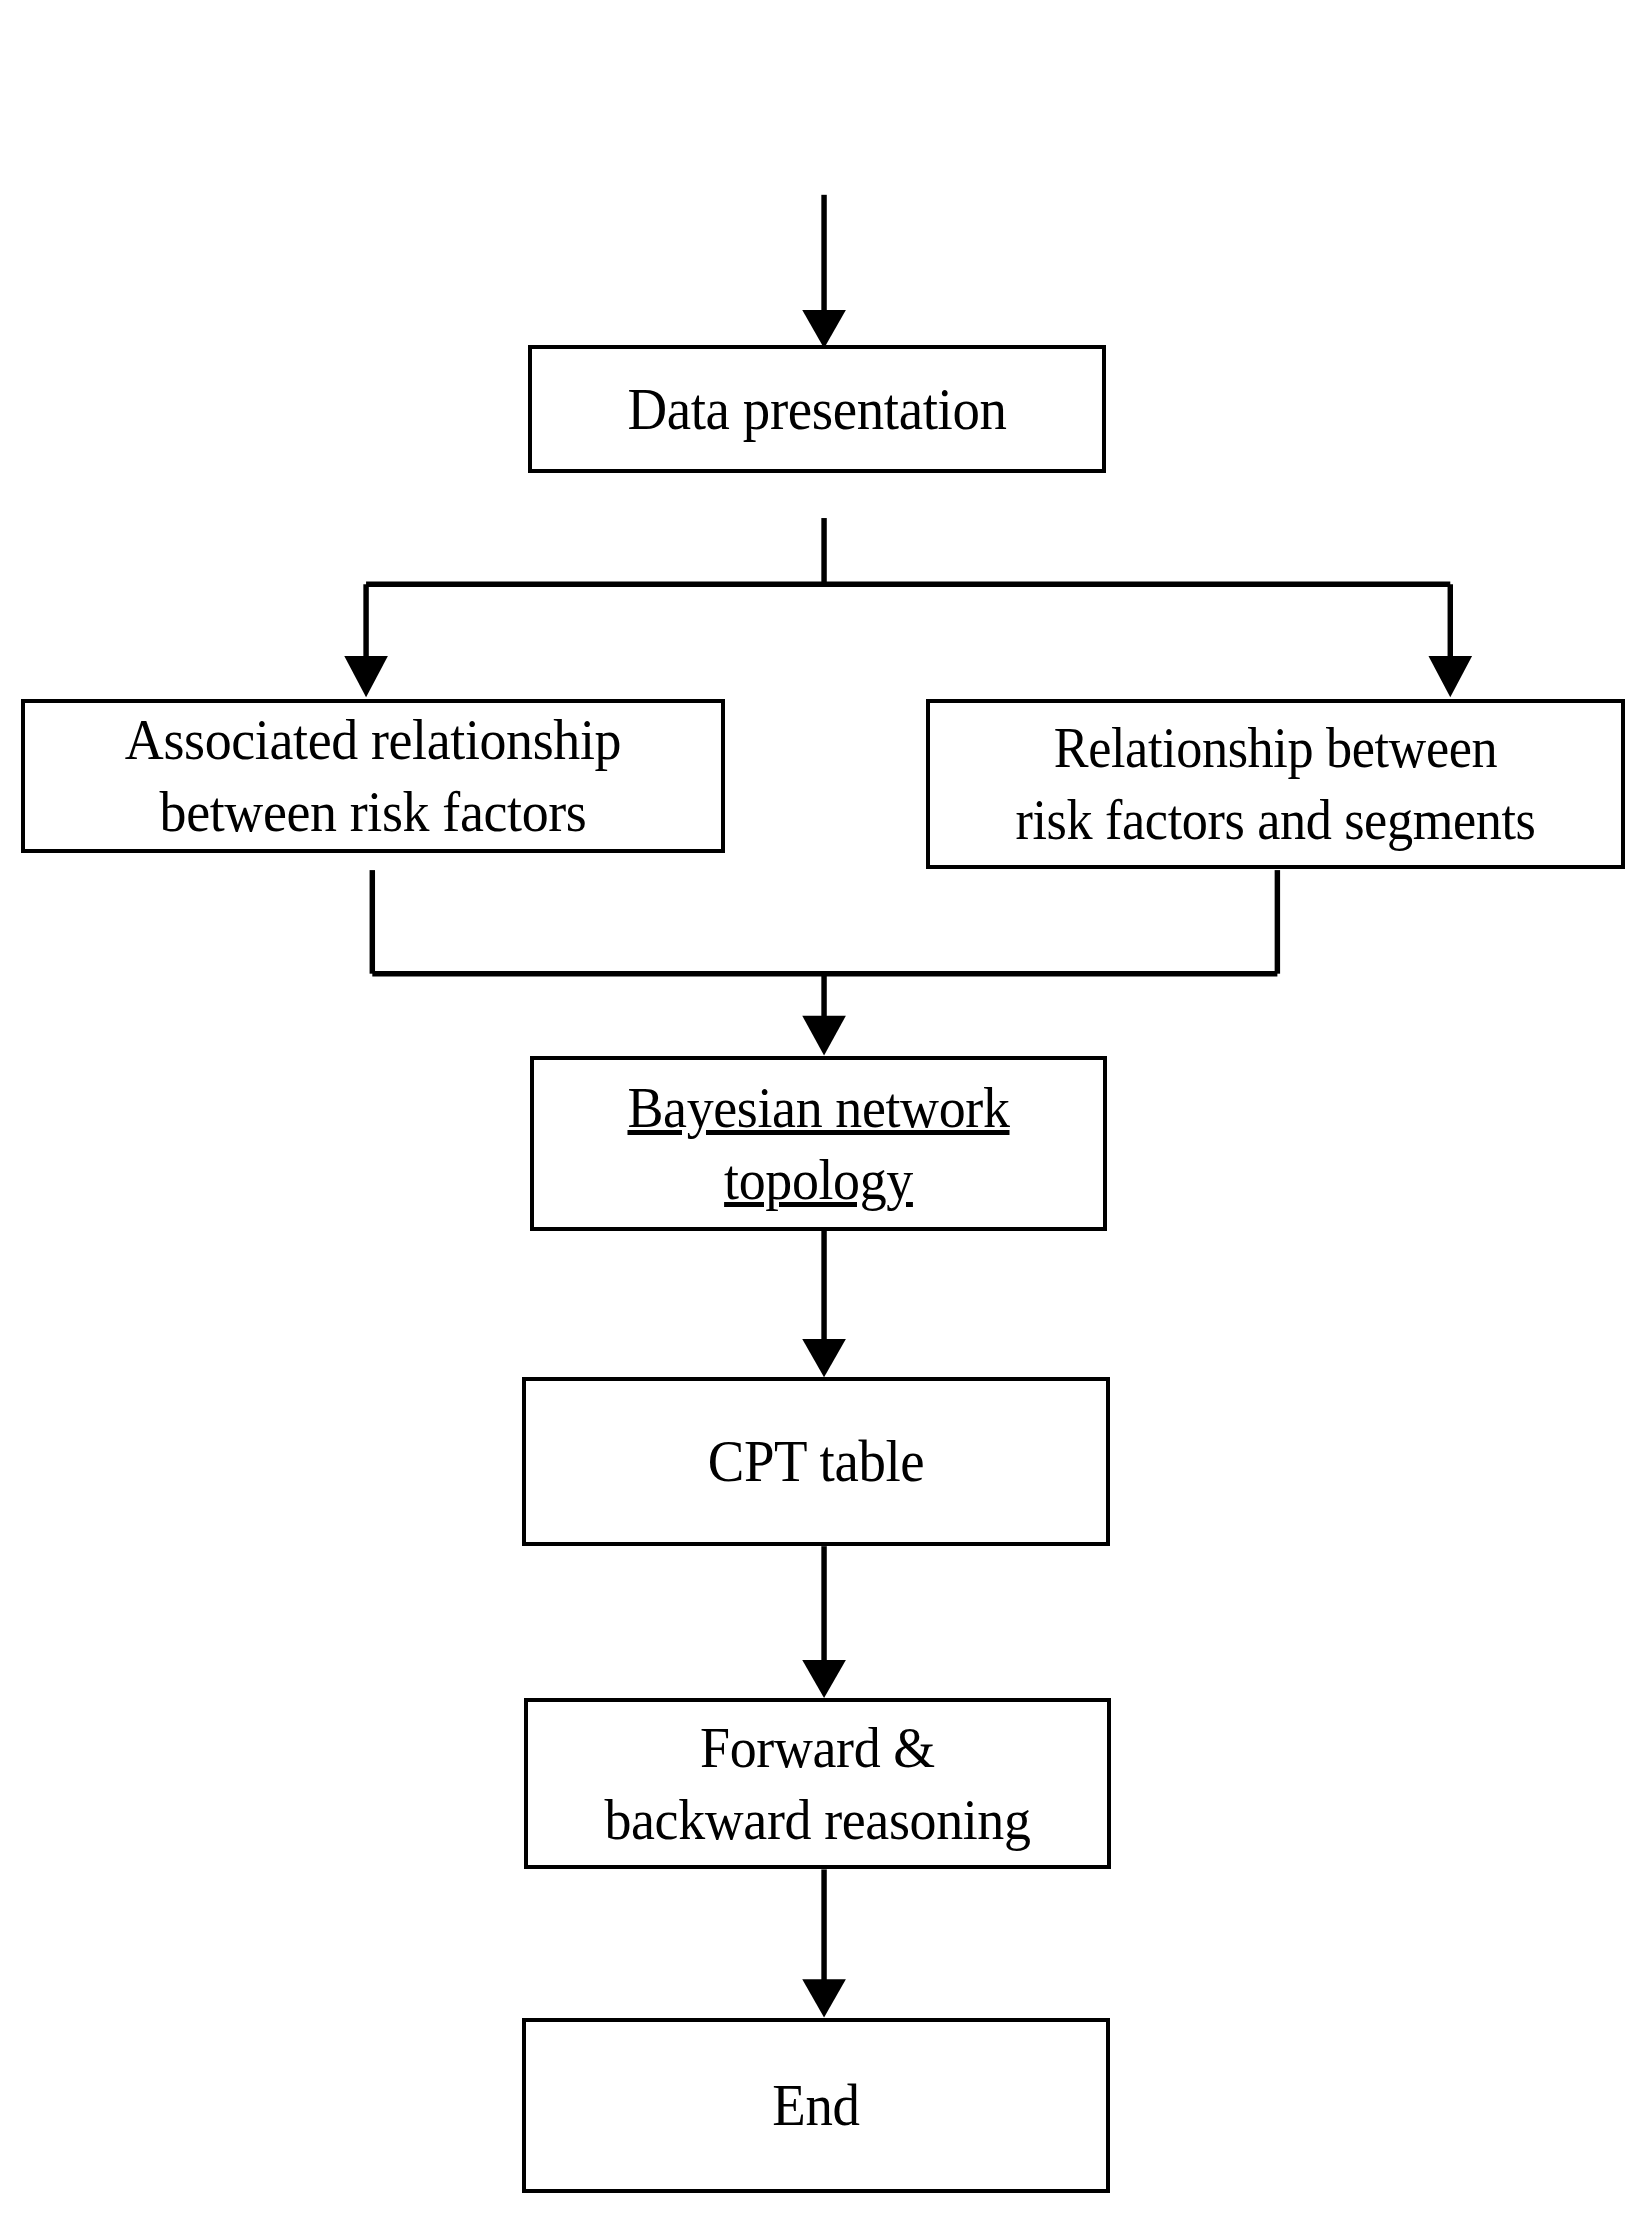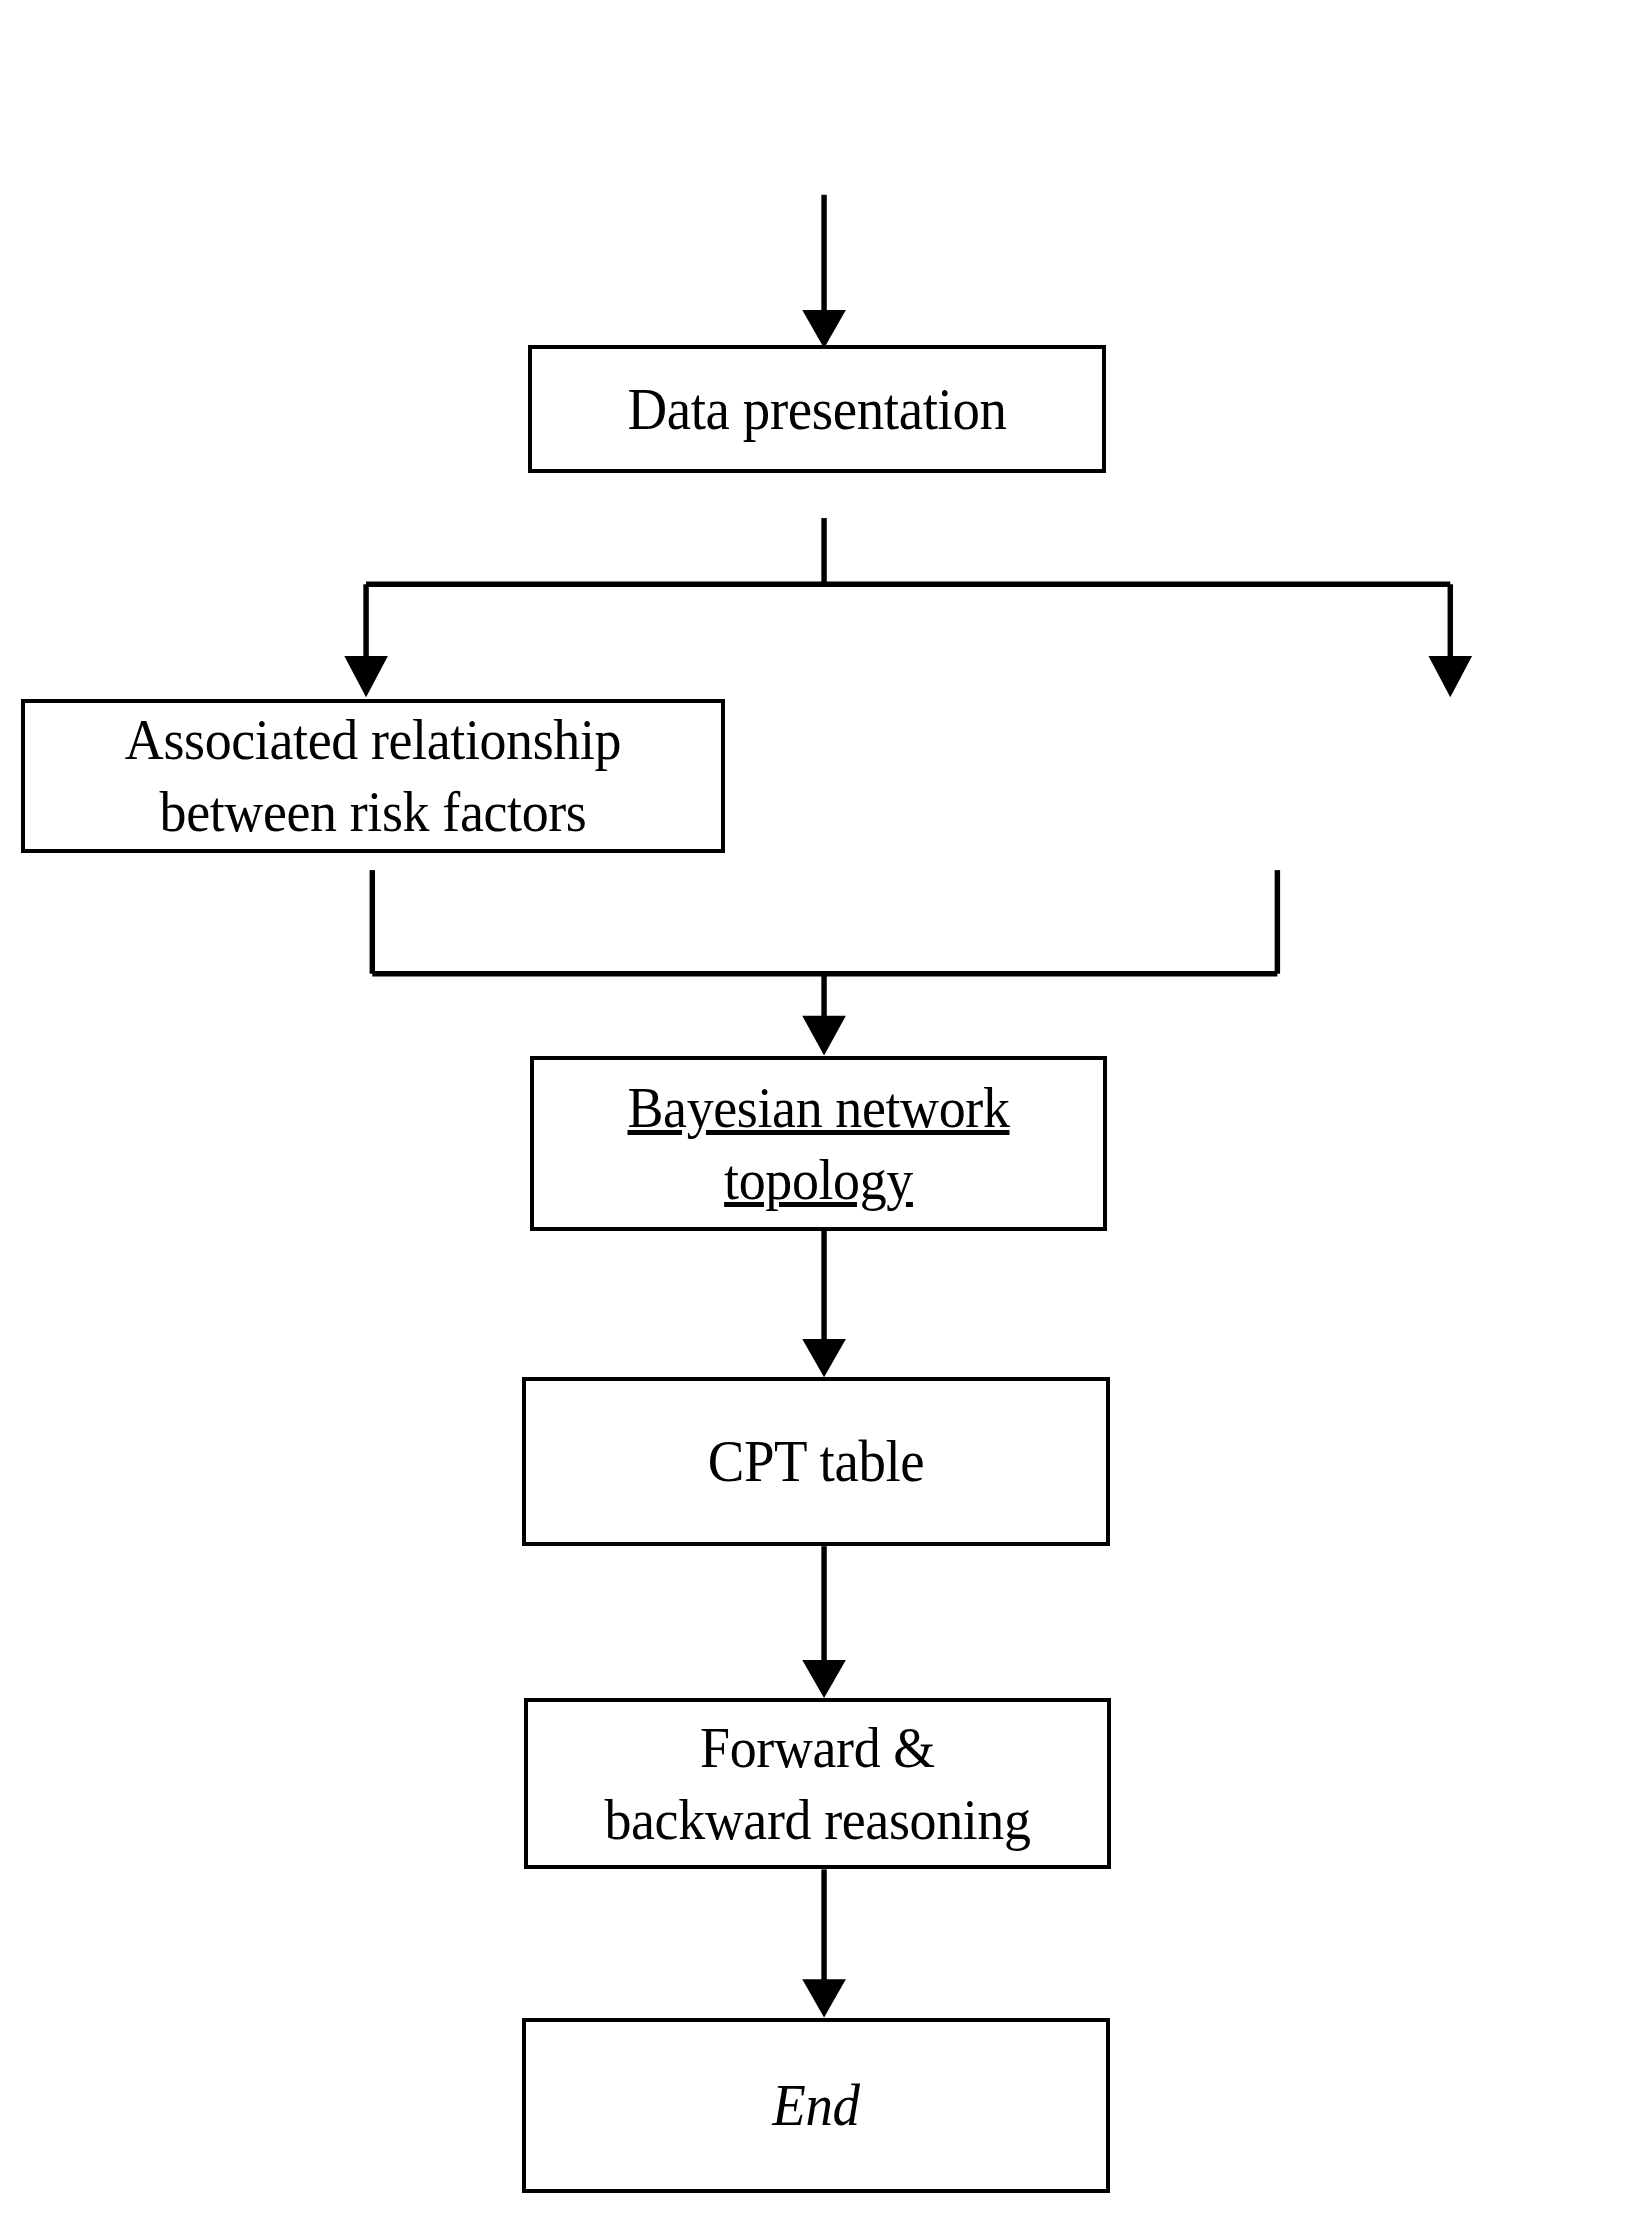--- a/index.html
+++ b/index.html
@@ -110,33 +110,37 @@
 
   <div class="node" style="left:528px; top:345px; width:578px; height:128px;">
     <span class="node-label">Data presentation</span>
   </div>
 
   <div class="node" style="left:21px; top:699px; width:704px; height:154px;">
     <span class="node-label two-line">Associated relationship
 between risk factors</span>
   </div>
 
+  <div class="node" style="left:926px; top:699px; width:699px; height:170px;">
+    <span class="node-label two-line wide">Relationship between
+risk factors and segments</span>
+  </div>
 
   <div class="node" style="left:530px; top:1056px; width:577px; height:175px;text-decoration:underline;">
     <span class="node-label two-line">Bayesian network
 topology</span>
   </div>
 
   <div class="node" style="left:522px; top:1377px; width:588px; height:169px;">
     <span class="node-label">CPT table</span>
   </div>
 
   <div class="node" style="left:524px; top:1698px; width:587px; height:171px;">
     <span class="node-label two-line">Forward &amp;
 backward reasoning</span>
   </div>
 
-  <div class="node" style="left:522px; top:2018px; width:588px; height:175px;font-style:italic;">
+  <div class="node" style="left:522px; top:2018px; width:588px; height:175px;">
     <span class="node-label">End</span>
   </div>
 
 </div>
 
 
 </body></html>

